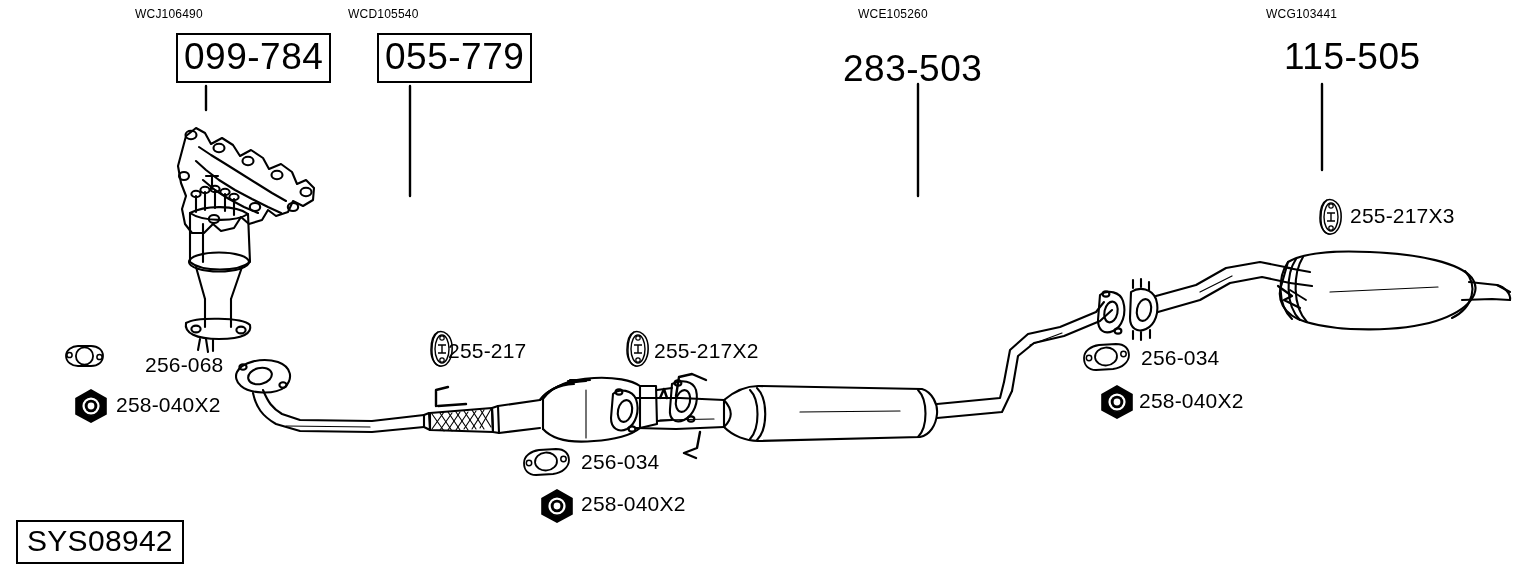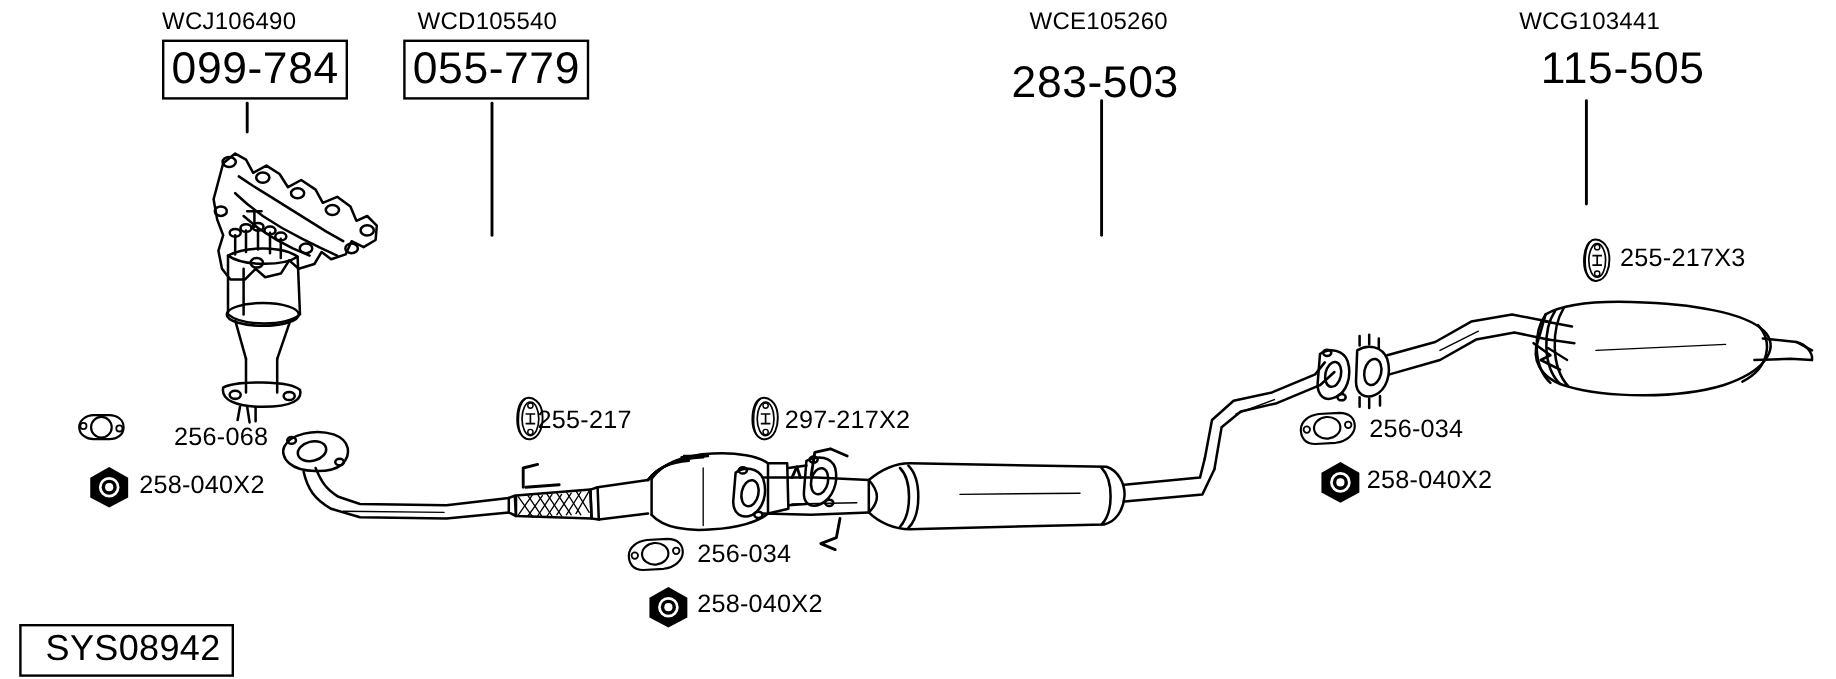--- a/index.html
+++ b/index.html
@@ -6,33 +6,33 @@
   body{
     width:1530px;height:566px;position:relative;overflow:hidden;
     font-family:"Liberation Sans","DejaVu Sans",sans-serif;
     color:#000;
   }
   #stage{position:absolute;inset:0;}
   svg.art{position:absolute;left:0;top:0;width:1530px;height:566px;overflow:visible;}
   .lbl{position:absolute;white-space:nowrap;line-height:1;}
 
   
-  .refcode{font-size:20px;letter-spacing:0.2px;}
+  .refcode{font-size:12px;letter-spacing:0.2px;}
 
   
   .partnum{font-size:37px;letter-spacing:0.5px;}
   .partnum.boxed{
-    border:2px solid #000;padding:1px 6px 4px 6px;
+    border:2px solid #000;padding:1px 6px 4px 6px;margin-left:41px;
   }
 
   
   .fitlabel{font-size:21px;letter-spacing:0.2px;}
 
   
-  .syscode{font-size:30px;border:2px solid #000;padding:2px 9px 5px 20px;letter-spacing:0.3px;}
+  .syscode{font-size:30px;border:2px solid #000;padding:2px 9px 5px 9px;letter-spacing:0.3px;}
 
   .icoholder{position:absolute;}
   .icoholder svg{display:block;overflow:visible;}
 </style>
 </head>
 <body>
 
 <div id="stage">
 
   <svg class="art" viewBox="0 0 1530 566">
@@ -269,21 +269,21 @@
       <div class="icoholder" style="left: 625px; top: 329px;">
         <svg width="26" height="38" viewBox="0 0 26 38">
           <path d="M9 3 C15 1,22 6,23 16 C24 27,20 36,13 37 C7 38,2 31,2 21 C2 11,5 5,9 3 Z" fill="#fff" stroke="#000" stroke-width="1.6"></path>
           <path d="M9 3 C5 6,3 12,3 21 C3 30,6 36,11 37" fill="none" stroke="#000" stroke-width="1.3"></path>
           <ellipse cx="13" cy="20" rx="7" ry="14" fill="#fff" stroke="#000" stroke-width="1.4"></ellipse>
           <circle cx="13" cy="9" r="2.2" fill="#fff" stroke="#000" stroke-width="1.2"></circle>
           <circle cx="13" cy="31" r="2.2" fill="#fff" stroke="#000" stroke-width="1.2"></circle>
           <path d="M9 16 L17 16 M13 16 L13 24 M9 24 L17 24" fill="none" stroke="#000" stroke-width="1.4"></path>
         </svg>
       </div>
-      <div class="lbl fitlabel" style="left: 654px; top: 340px;">297-217X2</div>
+      <div class="lbl fitlabel" style="left: 654px; top: 340px;">255-217X2</div>
       <div class="icoholder" style="left: 520px; top: 446px;">
         <svg width="52" height="32" viewBox="0 0 52 32">
           <path d="M4 17 C4 10,11 5,19 4 L36 3 C45 3,49 8,49 14 C49 21,42 27,33 28 L16 29 C8 29,4 24,4 17 Z" fill="#fff" stroke="#000" stroke-width="1.8"></path>
           <ellipse cx="26" cy="15.5" rx="11" ry="9" fill="#fff" stroke="#000" stroke-width="1.8" transform="rotate(-5 26 15.5)"></ellipse>
           <circle cx="9" cy="17" r="2.7" fill="#fff" stroke="#000" stroke-width="1.5"></circle>
           <circle cx="43.5" cy="13" r="2.7" fill="#fff" stroke="#000" stroke-width="1.5"></circle>
         </svg>
       </div>
       <div class="lbl fitlabel" style="left: 581px; top: 451px;">256-034</div>
       <div class="icoholder" style="left: 539px; top: 489px;">

